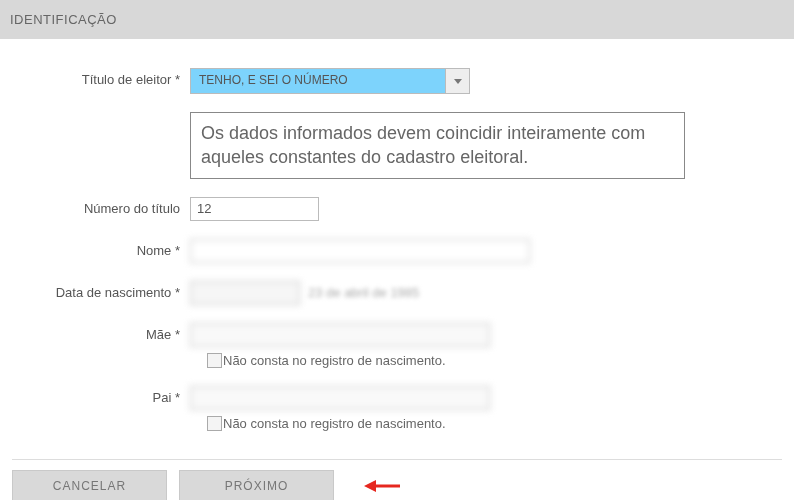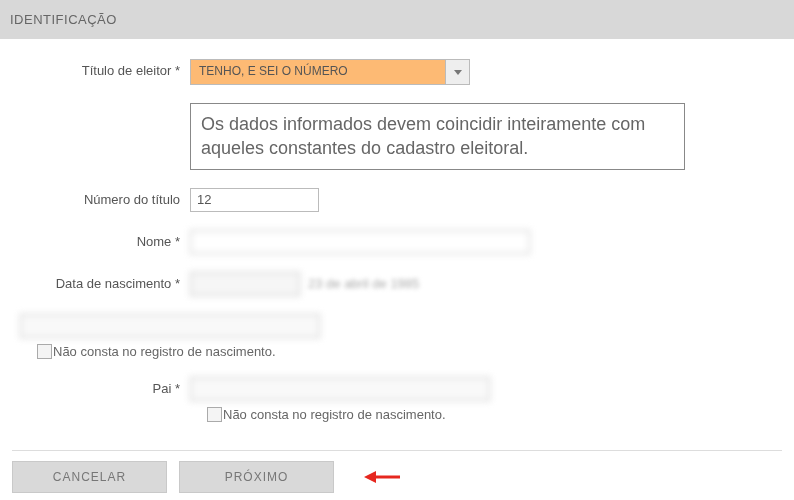--- a/index.html
+++ b/index.html
@@ -15,21 +15,21 @@
       width: 794px;
     }
     .section-header {
       background: #d8d8d8;
       padding: 12px 10px;
       font-size: 13px;
       color: #666;
       letter-spacing: 0.5px;
     }
     .form-body {
-      padding: 20px 20px 10px 20px;
+      padding: 29px 20px 10px 20px;
     }
     .form-row {
       display: flex;
       align-items: flex-start;
       margin-bottom: 18px;
     }
     .form-label {
       width: 170px;
       text-align: right;
       padding-right: 10px;
@@ -37,21 +37,21 @@
       color: #555;
       font-size: 13px;
     }
     .form-field {
       flex: 1;
     }
     .select-wrap {
       display: inline-flex;
       align-items: stretch;
       border: 1px solid #bbb;
-      background: #fdba74;
+      background: #7dd3fc;
       height: 26px;
       width: 280px;
     }
     .select-value {
       flex: 1;
       padding: 4px 8px;
       font-size: 12px;
       color: #555;
     }
     .select-arrow {
@@ -199,20 +199,21 @@
     <div class="form-label">Data de nascimento *</div>
     <div class="form-field">
       <span class="input-data-wrap">
         <input class="input-text input-data blurred" type="text" value="" style="">
         <span class="data-formatted">23 de abril de 1985</span>
       </span>
     </div>
   </div>
 
   <div class="form-row">
+    <div class="form-label">Mãe *</div>
     <div class="form-field">
       <input class="input-text input-parent blurred" type="text" value="" style="">
       <div class="checkbox-row">
         <div class="checkbox-box"></div>
         <span class="checkbox-label">Não consta no registro de nascimento.</span>
       </div>
     </div>
   </div>
 
   <div class="form-row">

